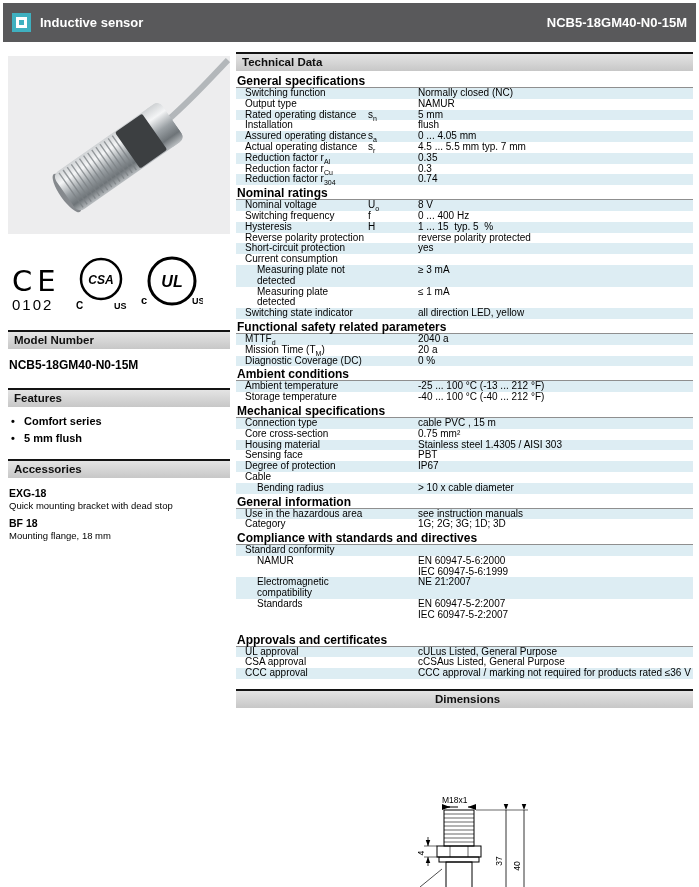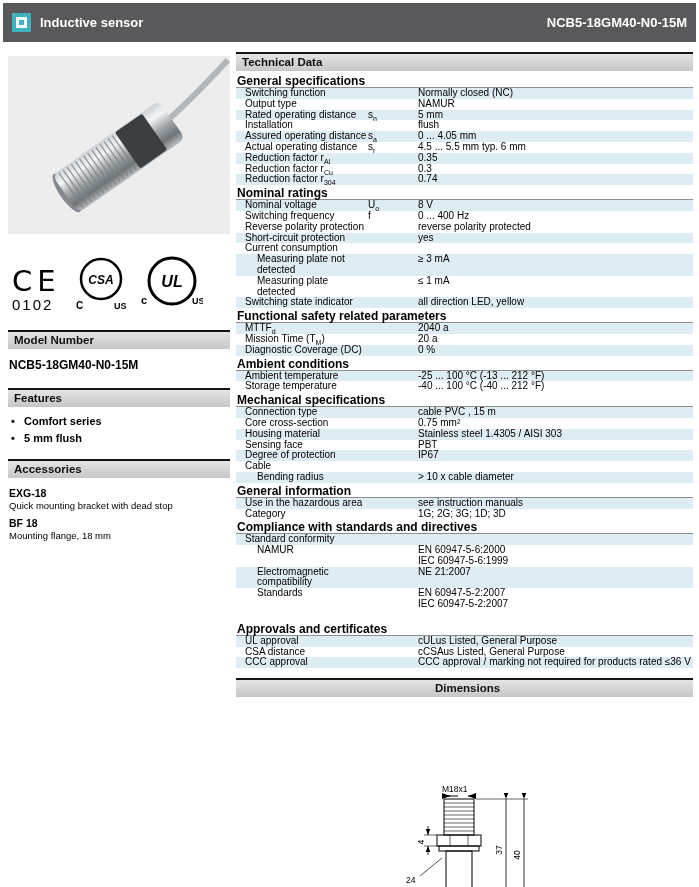--- a/index.html
+++ b/index.html
@@ -165,21 +165,21 @@
         <span class="spec-value">flush</span>
       </div>
       <div class="spec-row shaded">
         <span class="spec-label"><span>Assured operating distance</span></span>
         <span class="spec-symbol"><span>s</span><sub>a</sub></span>
         <span class="spec-value">0 ... 4.05 mm</span>
       </div>
       <div class="spec-row">
         <span class="spec-label"><span>Actual operating distance</span></span>
         <span class="spec-symbol"><span>s</span><sub>r</sub></span>
-        <span class="spec-value">4.5 ... 5.5 mm typ. 6 mm</span>
+        <span class="spec-value">4.5 ... 5.5 mm typ. 7 mm</span>
       </div>
       <div class="spec-row shaded">
         <span class="spec-label"><span>Reduction factor r</span><sub>Al</sub></span>
         <span class="spec-symbol"></span>
         <span class="spec-value">0.35</span>
       </div>
       <div class="spec-row">
         <span class="spec-label"><span>Reduction factor r</span><sub>Cu</sub></span>
         <span class="spec-symbol"></span>
         <span class="spec-value">0.3</span>
@@ -193,20 +193,25 @@
       <div class="spec-row shaded">
         <span class="spec-label"><span>Nominal voltage</span></span>
         <span class="spec-symbol"><span>U</span><sub>o</sub></span>
         <span class="spec-value">8 V</span>
       </div>
       <div class="spec-row">
         <span class="spec-label"><span>Switching frequency</span></span>
         <span class="spec-symbol"><span>f</span></span>
         <span class="spec-value">0 ... 400 Hz</span>
       </div>
+      <div class="spec-row shaded">
+        <span class="spec-label"><span>Hysteresis</span></span>
+        <span class="spec-symbol"><span>H</span></span>
+        <span class="spec-value">1 ... 15  typ. 5  %</span>
+      </div>
       <div class="spec-row">
         <span class="spec-label"><span>Reverse polarity protection</span></span>
         <span class="spec-symbol"></span>
         <span class="spec-value">reverse polarity protected</span>
       </div>
       <div class="spec-row shaded">
         <span class="spec-label"><span>Short-circuit protection</span></span>
         <span class="spec-symbol"></span>
         <span class="spec-value">yes</span>
       </div>
@@ -327,21 +332,21 @@
         <span class="spec-value">EN 60947-5-2:2007
 IEC 60947-5-2:2007</span>
       </div>
       <div class="spec-section-header gap-before">Approvals and certificates</div>
       <div class="spec-row shaded">
         <span class="spec-label"><span>UL approval</span></span>
         <span class="spec-symbol"></span>
         <span class="spec-value">cULus Listed, General Purpose</span>
       </div>
       <div class="spec-row">
-        <span class="spec-label"><span>CSA distance</span></span>
+        <span class="spec-label"><span>CSA approval</span></span>
         <span class="spec-symbol"></span>
         <span class="spec-value">cCSAus Listed, General Purpose</span>
       </div>
       <div class="spec-row shaded">
         <span class="spec-label"><span>CCC approval</span></span>
         <span class="spec-symbol"></span>
         <span class="spec-value">CCC approval / marking not required for products rated ≤36 V</span>
       </div>
     </div>
 

